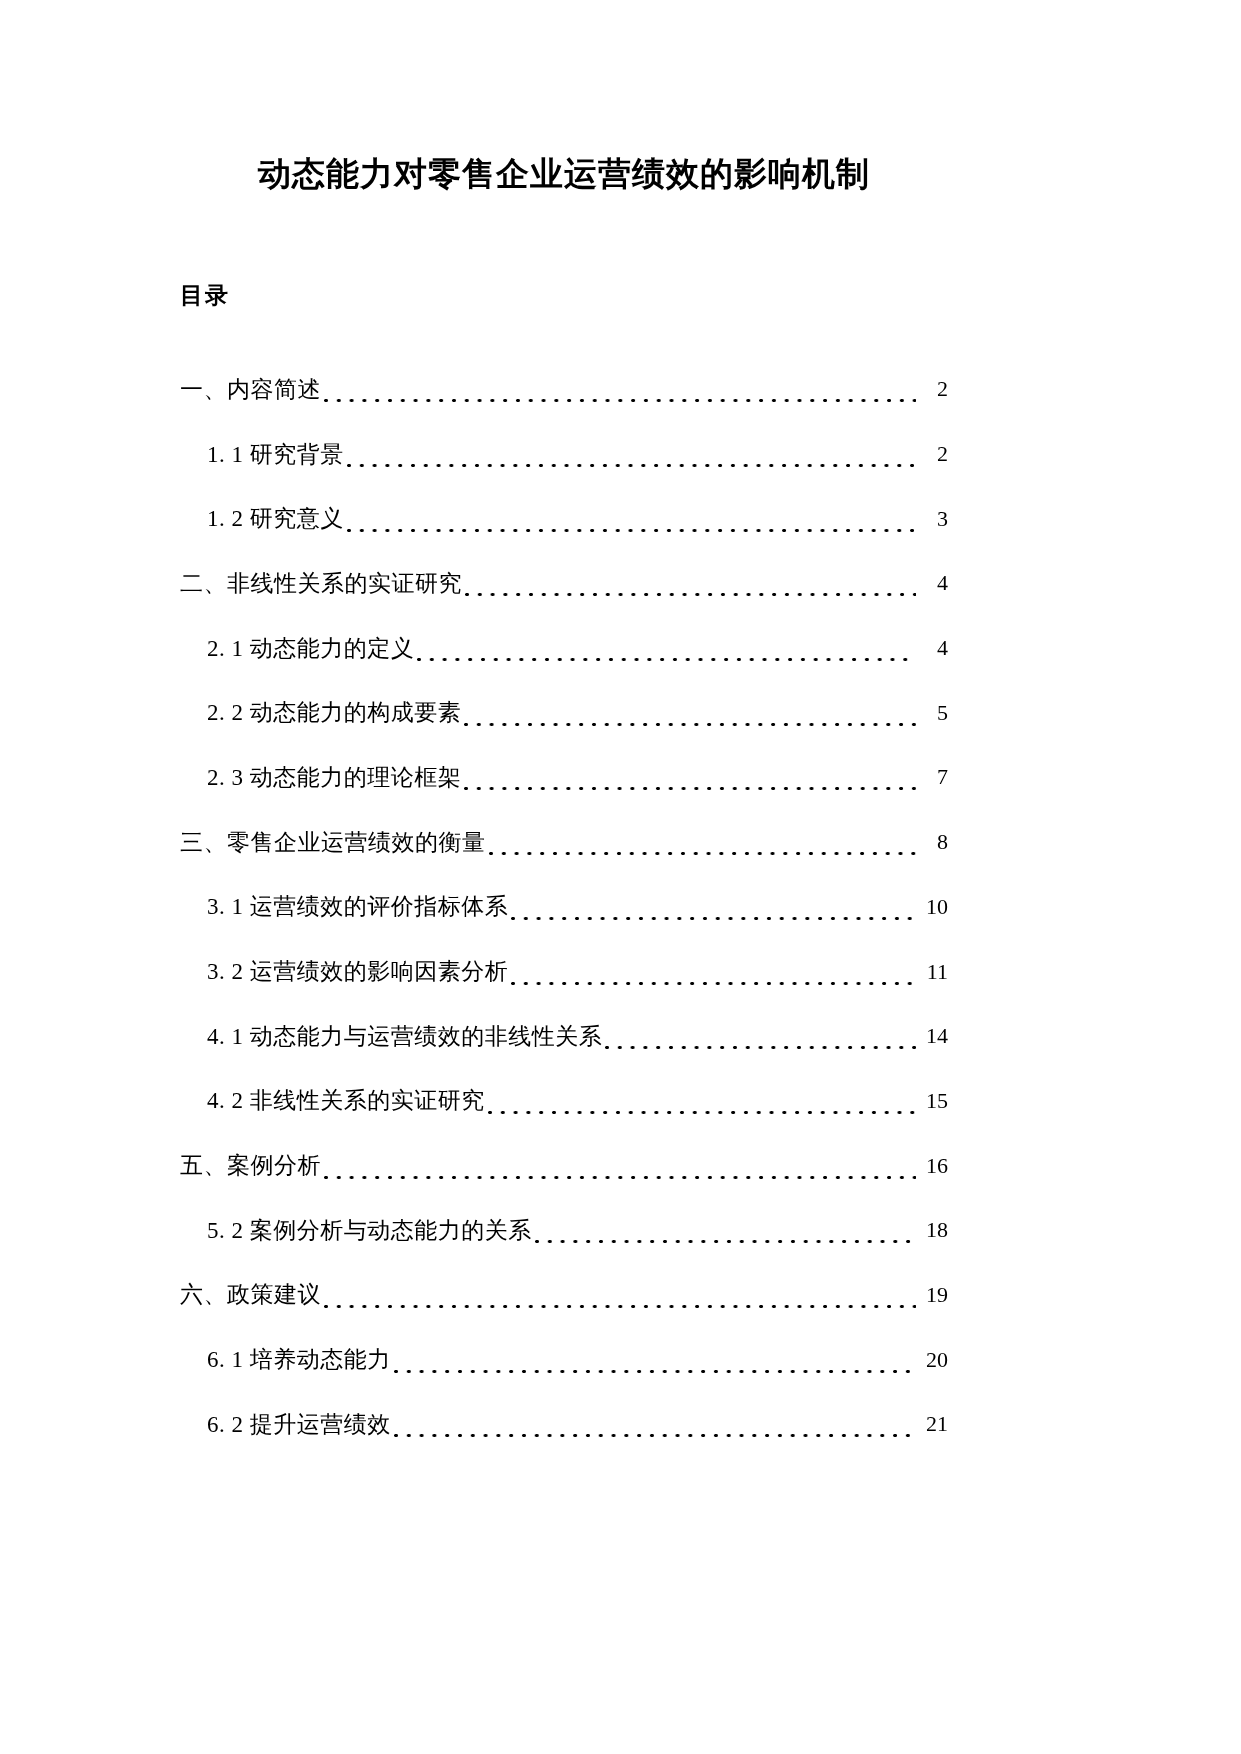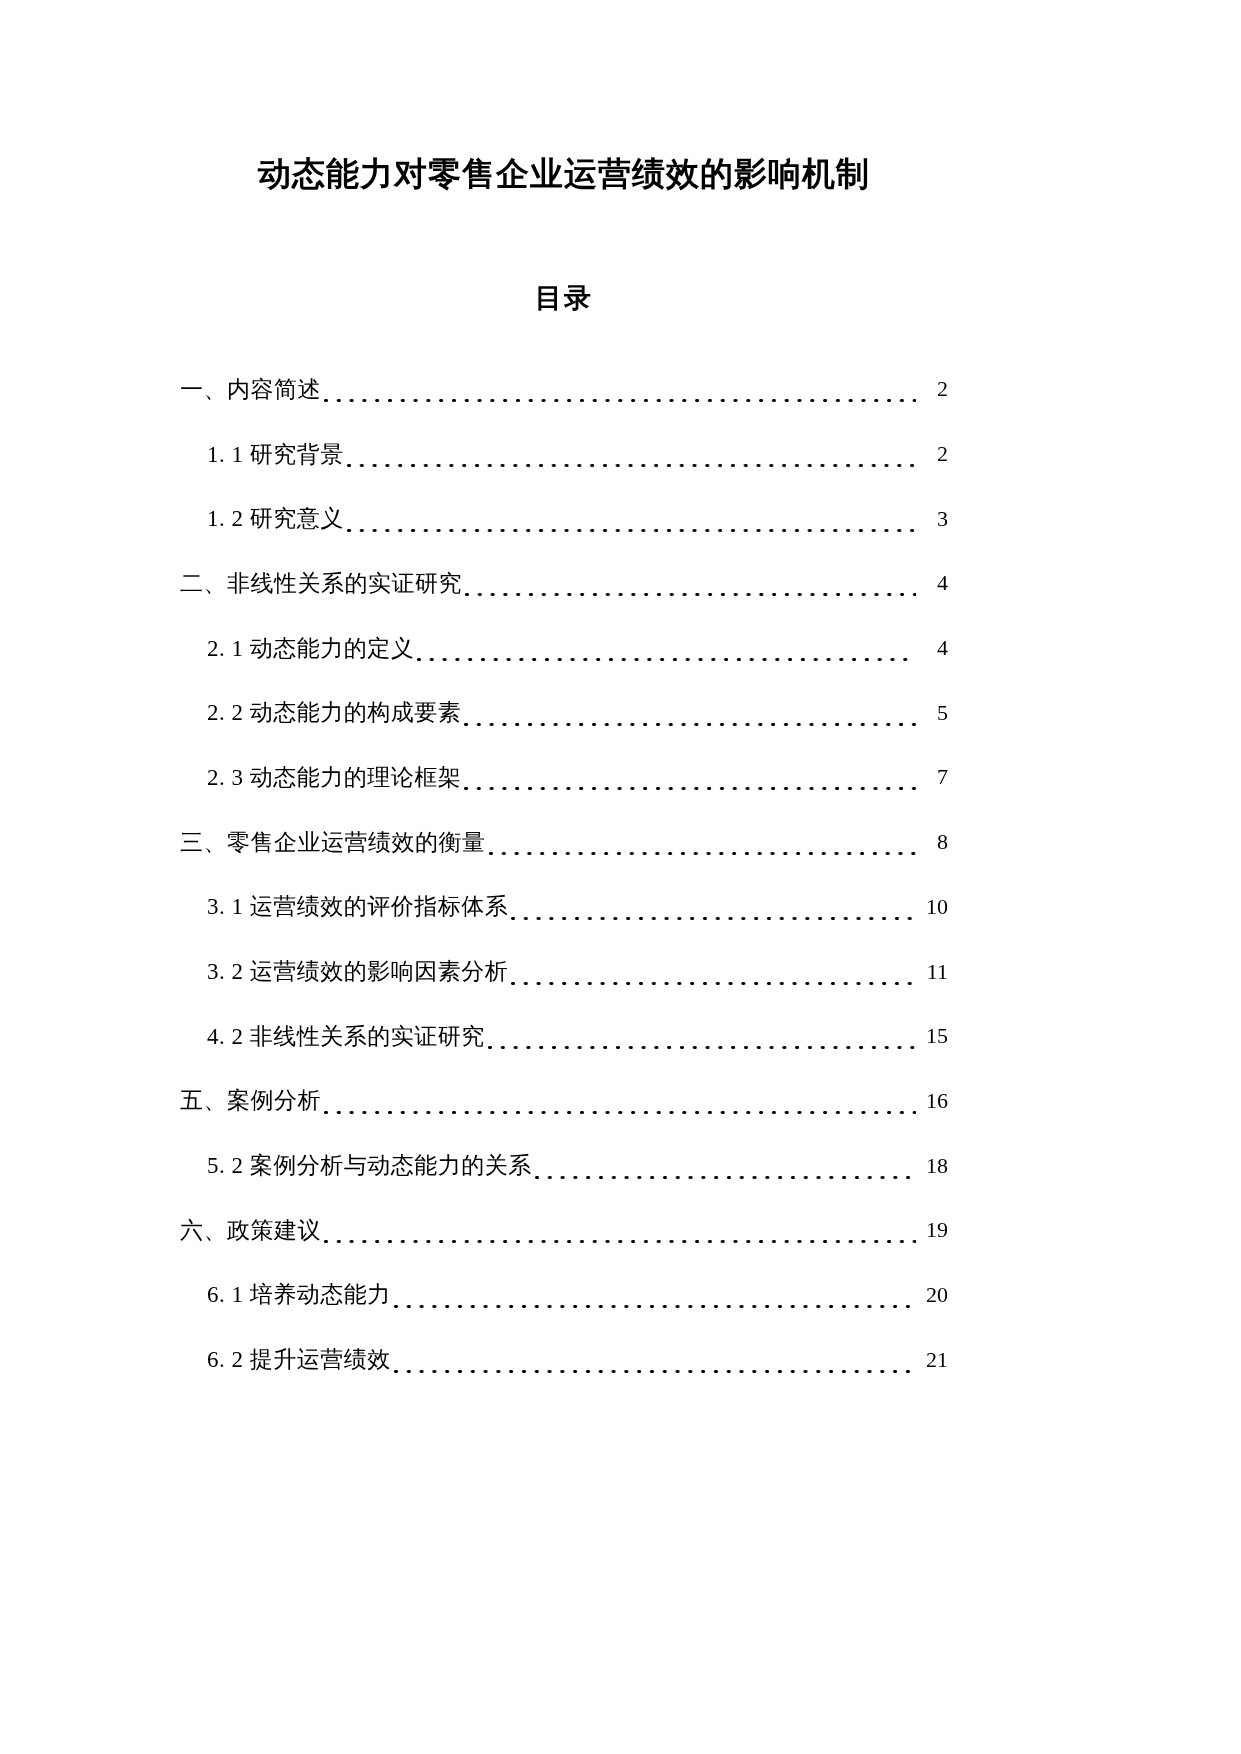--- a/index.html
+++ b/index.html
@@ -26,22 +26,22 @@
     font-size: 33px;
     font-weight: bold;
     letter-spacing: 1px;
     white-space: nowrap;
   }
   .toc-heading {
     position: absolute;
     top: 280px;
     left: 180px;
     width: 768px;
-    text-align: center;
-    font-size: 27px;
+    text-align: left;
+    font-size: 23px;
     font-weight: bold;
     letter-spacing: 2px;
   }
   .toc-list {
     position: absolute;
     top: 357px;
     left: 180px;
     width: 768px;
   }
   .toc-entry {
@@ -134,20 +134,25 @@
     <span class="toc-entry-label">3. 1 运营绩效的评价指标体系</span>
     <span class="toc-dots"></span>
     <span class="toc-page">10</span>
   </div>
       <div class="toc-entry level-2">
     <span class="toc-entry-label">3. 2 运营绩效的影响因素分析</span>
     <span class="toc-dots"></span>
     <span class="toc-page">11</span>
   </div>
       <div class="toc-entry level-2">
+    <span class="toc-entry-label">4. 1 动态能力与运营绩效的非线性关系</span>
+    <span class="toc-dots"></span>
+    <span class="toc-page">14</span>
+  </div>
+      <div class="toc-entry level-2">
     <span class="toc-entry-label">4. 2 非线性关系的实证研究</span>
     <span class="toc-dots"></span>
     <span class="toc-page">15</span>
   </div>
       <div class="toc-entry level-1">
     <span class="toc-entry-label">五、案例分析</span>
     <span class="toc-dots"></span>
     <span class="toc-page">16</span>
   </div>
       <div class="toc-entry level-2">

